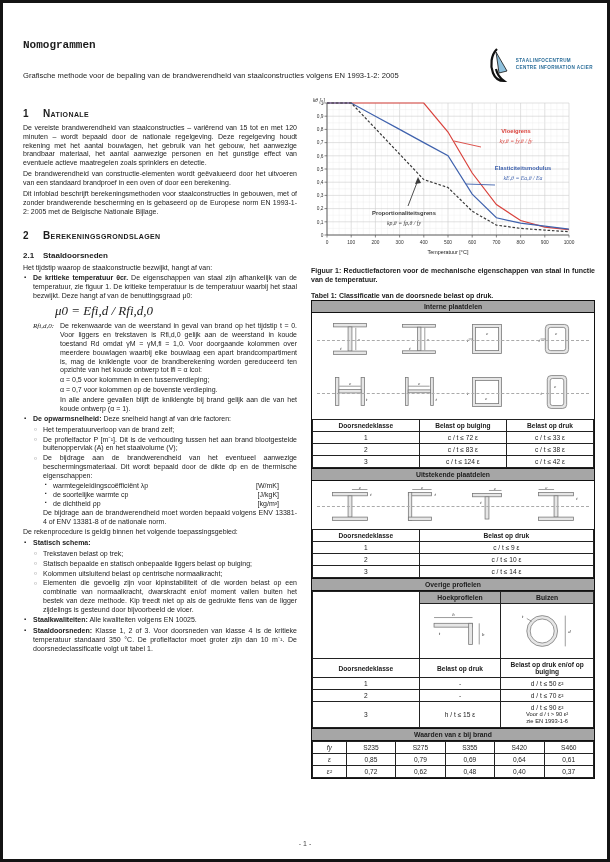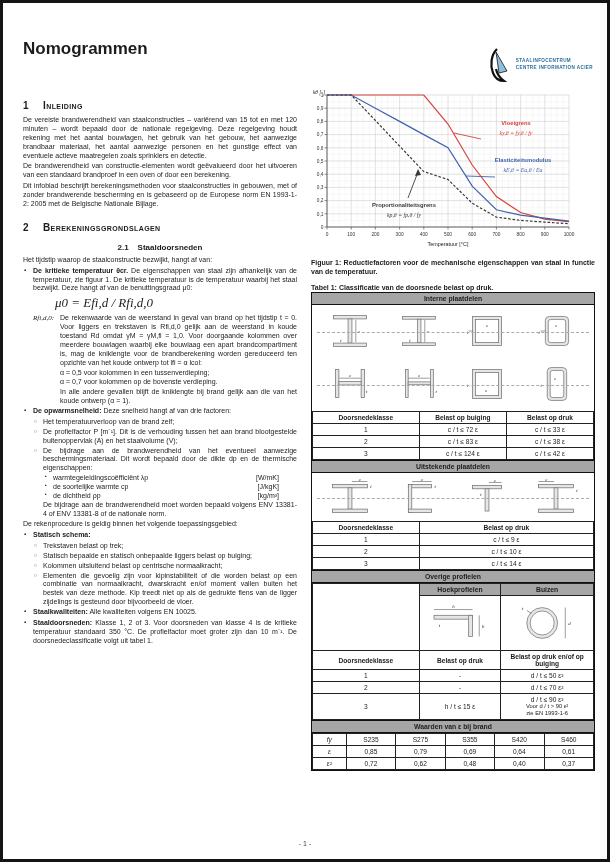--- a/index.html
+++ b/index.html
@@ -1,33 +1,33 @@
 <!DOCTYPE html>
 <html><head>
 <meta charset="utf-8">
 <style>
   html,body{margin:0;padding:0;background:#888;}
   .page{position:relative;width:610px;height:862px;margin:0 auto;background:#fff;
         border:3px solid #141414;box-sizing:border-box;
         font-family:"Liberation Sans",sans-serif;color:#1c1c1c;overflow:hidden;}
   .inner{padding:30px 12px 0 20px;}
   
-  .doc-title{font-size:17px;font-weight:bold;margin:6px 0 28px 0;}
+  .doc-title{font-size:11px;font-weight:bold;margin:6px 0 20px 0;font-family:Liberation Mono, monospace;}
   .doc-subtitle{font-size:7.6px;width:400px;line-height:1.3;}
   .logo{position:absolute;top:44px;right:14px;display:flex;align-items:center;gap:3px;}
   .logo-text{font-size:4.6px;font-weight:bold;color:#2a6d99;letter-spacing:.4px;line-height:1.5;}
   
   .content{display:flex;gap:14px;margin-top:14px;}
   .col-left{width:280px;}
   .col-right{width:284px;}
   
   .h1{display:flex;font-size:10px;font-weight:bold;margin:13px 0 5px 0;}
   .h1 .num{width:20px;}
   .h1 .cap{font-variant:small-caps;letter-spacing:.4px;}
-  .h2{display:flex;font-size:8px;font-weight:bold;margin:10px 0 4px 0;justify-content:center;}
+  .h2{display:flex;font-size:8px;font-weight:bold;margin:10px 0 4px 0;}
   .h2 .num{width:20px;}
   
   .body,.li-p{font-size:7px;line-height:1.27;text-align:justify;margin:0 0 2px 0;}
   .b{font-weight:bold;}
   ul{margin:1px 0;padding:0;list-style:none;}
   ul.b1>li{position:relative;padding-left:10px;margin-bottom:1px;}
   ul.b1>li::before{content:"▪";position:absolute;left:1px;top:0;font-size:6px;}
   ul.b2>li{position:relative;padding-left:10px;font-size:7px;line-height:1.27;text-align:justify;margin-bottom:1px;}
   ul.b2>li::before{content:"○";position:absolute;left:1px;top:0.5px;font-size:5px;}
   .formula{font-family:"Liberation Serif",serif;font-style:italic;font-size:13px;margin:2px 0 3px 22px;}
@@ -59,38 +59,39 @@
   
   .footer{position:absolute;bottom:12px;left:0;width:100%;text-align:center;font-size:7px;color:#444;}
 </style>
 </head>
 <body>
 
 <div class="page">
   <div class="inner">
 
     <div class="doc-title">Nomogrammen</div>
+    <div class="doc-subtitle">Grafische methode voor de bepaling van de brandwerendheid van staalconstructies volgens EN 1993-1-2: 2005</div>
     <div class="logo">
       <svg width="26" height="36" viewBox="0 0 26 36">
         <path d="M10,2 C4,8 3,18 6,26 C8,31 12,34 17,34 C13,31 10,27 9,22" fill="none" stroke="#111" stroke-width="2.2"></path>
         <polygon points="9,5 20,24 12,26" fill="#8fc1dd" stroke="#111" stroke-width="0.8"></polygon>
       </svg>
       <div class="logo-text">
         <div>STAALINFOCENTRUM</div>
         <div>CENTRE INFORMATION ACIER</div>
       </div>
     </div>
 
     <div class="content">
 
       <div class="col-left">
 
         <div class="h1">
           <span class="num">1</span>
-          <span class="cap">Inleiding</span>
+          <span class="cap">Nationale</span>
         </div>
         <p class="body">De vereiste brandwerendheid van staalconstructies – variërend van 15 tot en met 120 minuten – wordt bepaald door de nationale regelgeving. Deze regelgeving houdt rekening met het aantal bouwlagen, het gebruik van het gebouw, het aanwezige brandbaar materiaal, het aantal aanwezige personen en het gunstige effect van eventuele actieve maatregelen zoals sprinklers en detectie.</p>
         <p class="body">De brandwerendheid van constructie-elementen wordt geëvalueerd door het uitvoeren van een standaard brandproef in een oven of door een berekening.</p>
         <p class="body">Dit infoblad beschrijft berekeningsmethoden voor staalconstructies in gebouwen, met of zonder brandwerende bescherming en is gebaseerd op de Europese norm EN 1993-1-2: 2005 met de Belgische Nationale Bijlage.</p>
 
         <div class="h1">
           <span class="num">2</span>
           <span class="cap">Berekeningsgrondslagen</span>
         </div>
 

